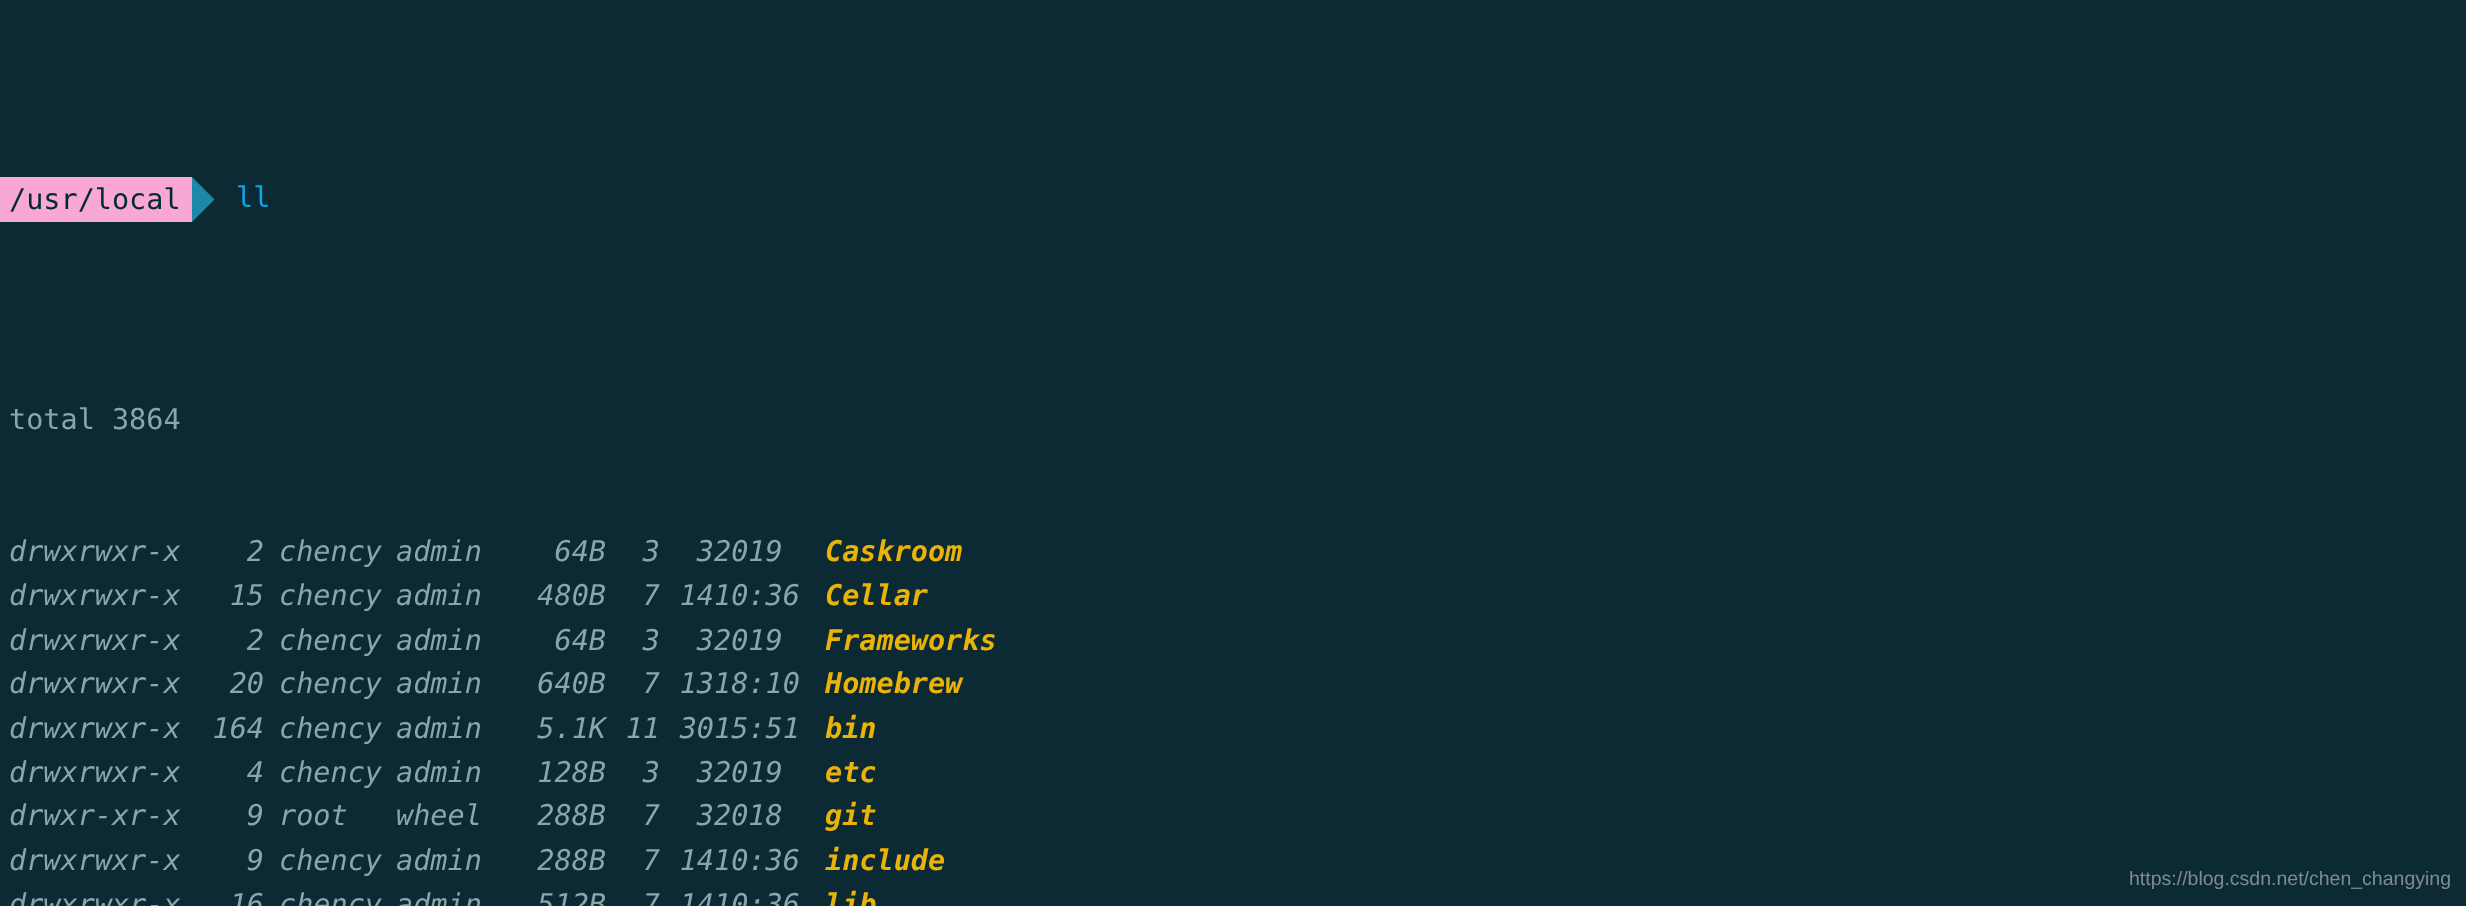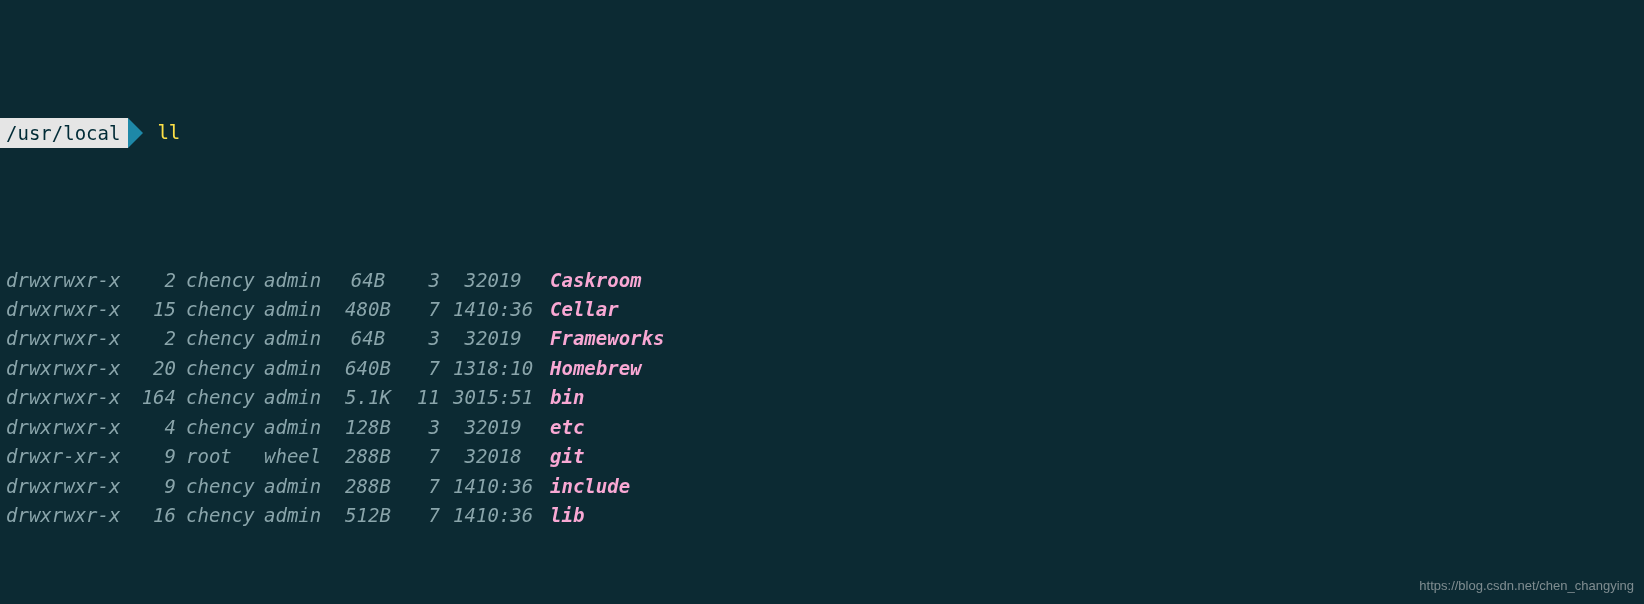--- a/index.html
+++ b/index.html
@@ -14,57 +14,57 @@
     overflow: hidden;
     position: relative;
     white-space: pre;
   }
   .prompt-line {
     display: flex;
     align-items: center;
     height: 30px;
   }
   .prompt-path {
-    background: #e5e5e5;
+    background: #f9a8d4;
     color: #002b36;
     padding: 0 8px 0 6px;
     height: 30px;
     line-height: 30px;
     position: relative;
     font-weight: 500;
   }
   .prompt-arrow {
     width: 0;
     height: 0;
     border-top: 15px solid transparent;
     border-bottom: 15px solid transparent;
     border-left: 15px solid #1e88a8;
     margin-right: 14px;
   }
   .cmd {
-    color: #fde047;
+    color: #0ea5e9;
   }
   .output {
     padding-left: 6px;
   }
   .row {
     display: flex;
     position: relative;
     font-style: italic;
   }
   .perms { width: 128px; }
   .links { width: 42px; text-align: right; }
   .owner { width: 78px; padding-left: 10px; }
   .group { width: 78px; padding-left: 10px; }
-  .size  { width: 72px; text-align: center; }
+  .size  { width: 72px; text-align: right; }
   .date1 { width: 36px; text-align: right; }
   .date2 { width: 36px; text-align: right; }
   .date3 { width: 66px; text-align: left; }
   .name  { padding-left: 8px; }
-  .bold-white { color: #f9a8d4; font-weight: bold; }
+  .bold-white { color: #eab308; font-weight: bold; }
   .watermark {
     position: absolute;
     right: 10px;
     bottom: 8px;
     color: rgba(220,220,220,0.55);
     font-family: Arial, sans-serif;
     font-size: 13px;
   }
 </style>
 </head>
@@ -72,19 +72,20 @@
 
 
 
 <div class="prompt-line">
   <span class="prompt-path">/usr/local</span>
   <span class="prompt-arrow"></span>
   <span class="cmd">ll</span>
 </div>
 
 <div class="output">
+  <div>total 3864</div>
   <div id="rows-container"><div class="row"><span class="perms">drwxrwxr-x</span><span class="links">2</span><span class="owner">chency</span><span class="group">admin</span><span class="size">64B</span><span class="date1">3</span><span class="date2">3</span><span class="date3">2019</span><span class="name bold-white">Caskroom</span></div><div class="row"><span class="perms">drwxrwxr-x</span><span class="links">15</span><span class="owner">chency</span><span class="group">admin</span><span class="size">480B</span><span class="date1">7</span><span class="date2">14</span><span class="date3">10:36</span><span class="name bold-white">Cellar</span></div><div class="row"><span class="perms">drwxrwxr-x</span><span class="links">2</span><span class="owner">chency</span><span class="group">admin</span><span class="size">64B</span><span class="date1">3</span><span class="date2">3</span><span class="date3">2019</span><span class="name bold-white">Frameworks</span></div><div class="row"><span class="perms">drwxrwxr-x</span><span class="links">20</span><span class="owner">chency</span><span class="group">admin</span><span class="size">640B</span><span class="date1">7</span><span class="date2">13</span><span class="date3">18:10</span><span class="name bold-white">Homebrew</span></div><div class="row"><span class="perms">drwxrwxr-x</span><span class="links">164</span><span class="owner">chency</span><span class="group">admin</span><span class="size">5.1K</span><span class="date1">11</span><span class="date2">30</span><span class="date3">15:51</span><span class="name bold-white">bin</span></div><div class="row"><span class="perms">drwxrwxr-x</span><span class="links">4</span><span class="owner">chency</span><span class="group">admin</span><span class="size">128B</span><span class="date1">3</span><span class="date2">3</span><span class="date3">2019</span><span class="name bold-white">etc</span></div><div class="row"><span class="perms">drwxr-xr-x</span><span class="links">9</span><span class="owner">root</span><span class="group">wheel</span><span class="size">288B</span><span class="date1">7</span><span class="date2">3</span><span class="date3">2018</span><span class="name bold-white">git</span></div><div class="row"><span class="perms">drwxrwxr-x</span><span class="links">9</span><span class="owner">chency</span><span class="group">admin</span><span class="size">288B</span><span class="date1">7</span><span class="date2">14</span><span class="date3">10:36</span><span class="name bold-white">include</span></div><div class="row"><span class="perms">drwxrwxr-x</span><span class="links">16</span><span class="owner">chency</span><span class="group">admin</span><span class="size">512B</span><span class="date1">7</span><span class="date2">14</span><span class="date3">10:36</span><span class="name bold-white">lib</span></div></div>
 </div>
 
 <div class="watermark">https://blog.csdn.net/chen_changying</div>
 
 
 
 
 </body></html>

